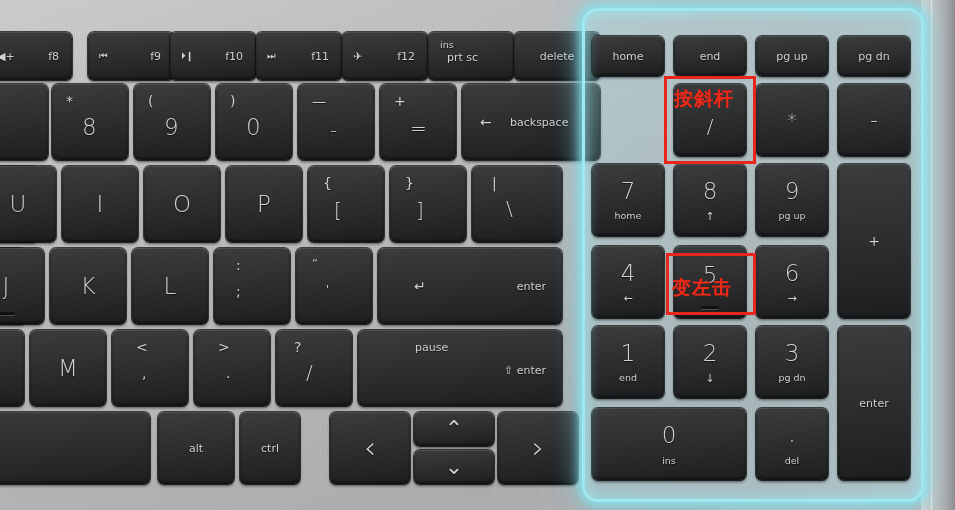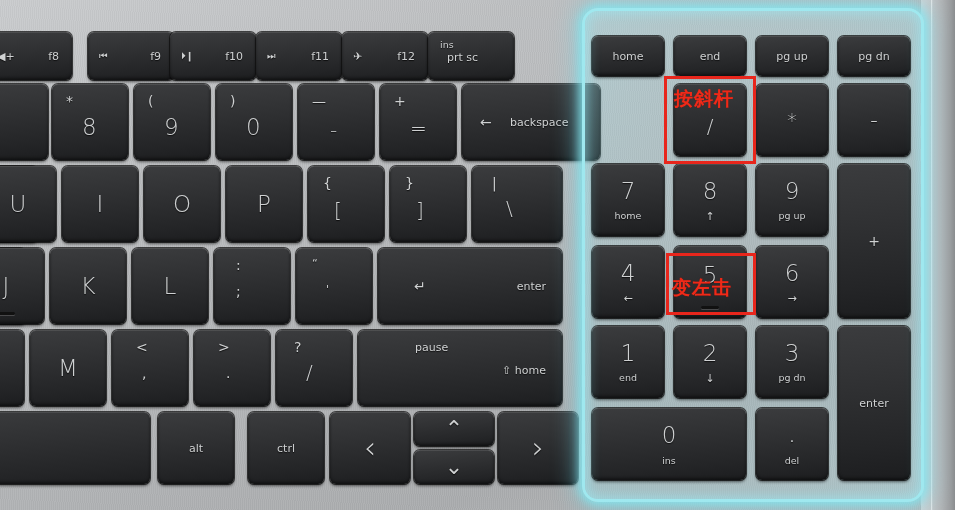--- a/index.html
+++ b/index.html
@@ -142,20 +142,23 @@
     <span class="lbl fr sz-sm">f11</span>
   </div>
   <div class="key" style="left:342px; top:32px; width:86px; height:48px;">
     <span class="lbl fl sz-sm">✈</span>
     <span class="lbl fr sz-sm">f12</span>
   </div>
   <div class="key" style="left:428px; top:32px; width:86px; height:48px;">
     <span class="lbl sz-xs" style="left:12px; top:8px;">ins</span>
     <span class="lbl sz-sm" style="left:19px; top:50%; transform:translateY(-40%);">prt sc</span>
   </div>
+  <div class="key" style="left:514px; top:32px; width:86px; height:48px;">
+    <span class="lbl c sz-sm">delete</span>
+  </div>
 
   <div class="key" style="left:-28px; top:84px; width:76px; height:76px;"></div>
   <div class="key" style="left:52px; top:84px; width:76px; height:76px;">
     <span class="lbl sz-md" style="left:14px; top:10px;">*</span>
     <span class="lbl sz-xl" style="left:30px; top:32px;">8</span>
   </div>
   <div class="key" style="left:134px; top:84px; width:76px; height:76px;">
     <span class="lbl sz-md" style="left:14px; top:10px;">(</span>
     <span class="lbl sz-xl" style="left:30px; top:32px;">9</span>
   </div>
@@ -237,28 +240,28 @@
   <div class="key" style="left:194px; top:330px; width:76px; height:76px;">
     <span class="lbl sz-md" style="left:24px; top:10px;">&gt;</span>
     <span class="lbl sz-md" style="left:32px; top:36px;">.</span>
   </div>
   <div class="key" style="left:276px; top:330px; width:76px; height:76px;">
     <span class="lbl sz-md" style="left:18px; top:10px;">?</span>
     <span class="lbl sz-lg" style="left:30px; top:32px;">/</span>
   </div>
   <div class="key" style="left:358px; top:330px; width:204px; height:76px;">
     <span class="lbl sz-sm" style="left:16px; top:12px;margin-left:41px;">pause</span>
-    <span class="lbl sz-sm" style="right:16px; top:52%; transform:translateY(-50%);">⇧ home</span>
+    <span class="lbl sz-sm" style="right:16px; top:52%; transform:translateY(-50%);">⇧ enter</span>
   </div>
 
   <div class="key" style="left:-60px; top:412px; width:210px; height:72px;"></div>
   <div class="key" style="left:158px; top:412px; width:76px; height:72px;">
     <span class="lbl c sz-sm">alt</span>
   </div>
-  <div class="key" style="left:240px; top:412px; width:76px; height:72px;margin-left:8px;">
+  <div class="key" style="left:240px; top:412px; width:60px; height:72px;">
     <span class="lbl c sz-sm">ctrl</span>
   </div>
   <div class="key" style="left:330px; top:412px; width:80px; height:72px;">
     <span class="lbl c" style="font-size:30px; font-weight:300;">‹</span>
   </div>
   <div class="key" style="left:414px; top:412px; width:80px; height:34px;">
     <span class="lbl c" style="font-size:22px; font-weight:300;">⌃</span>
   </div>
   <div class="key" style="left:414px; top:450px; width:80px; height:34px;">
     <span class="lbl c" style="font-size:22px; font-weight:300;">⌄</span>

